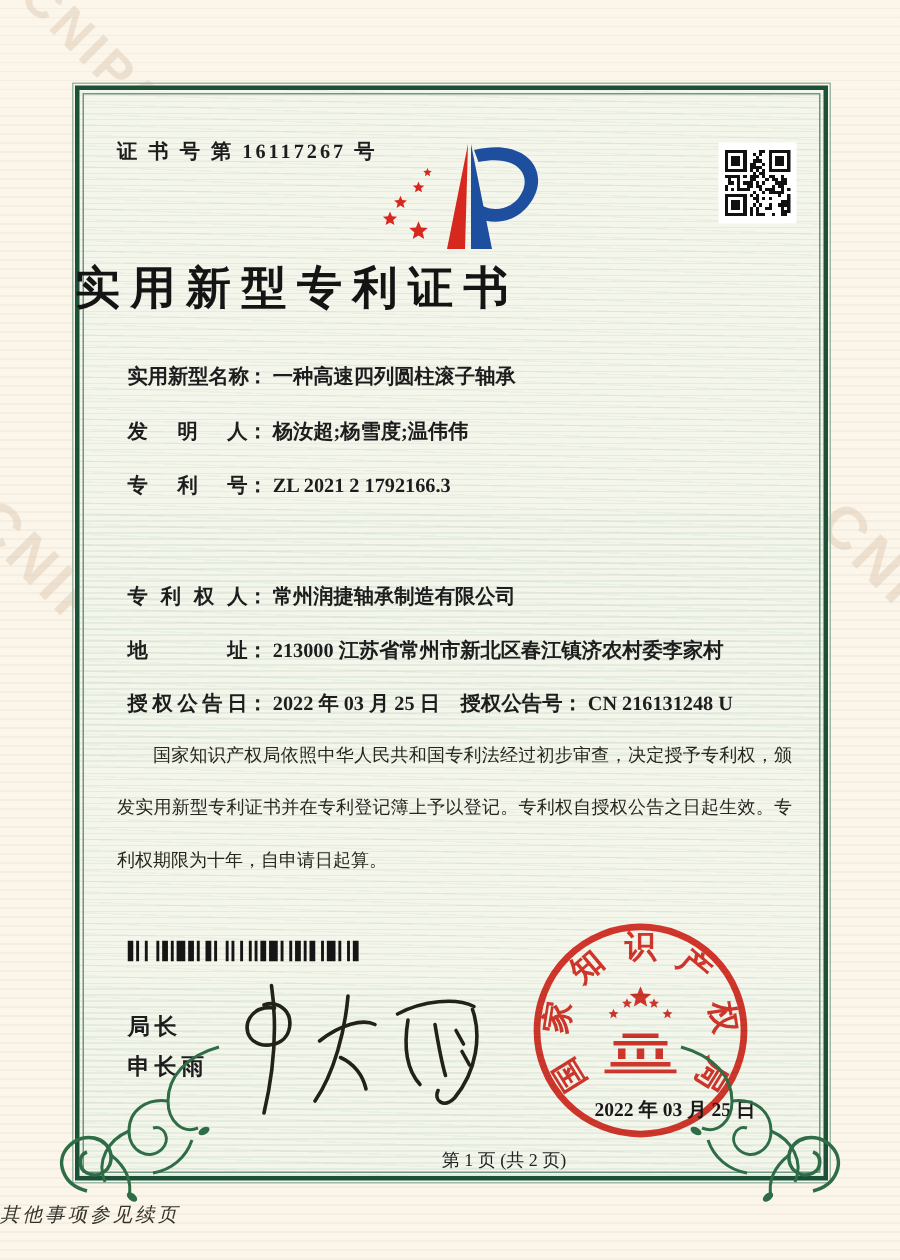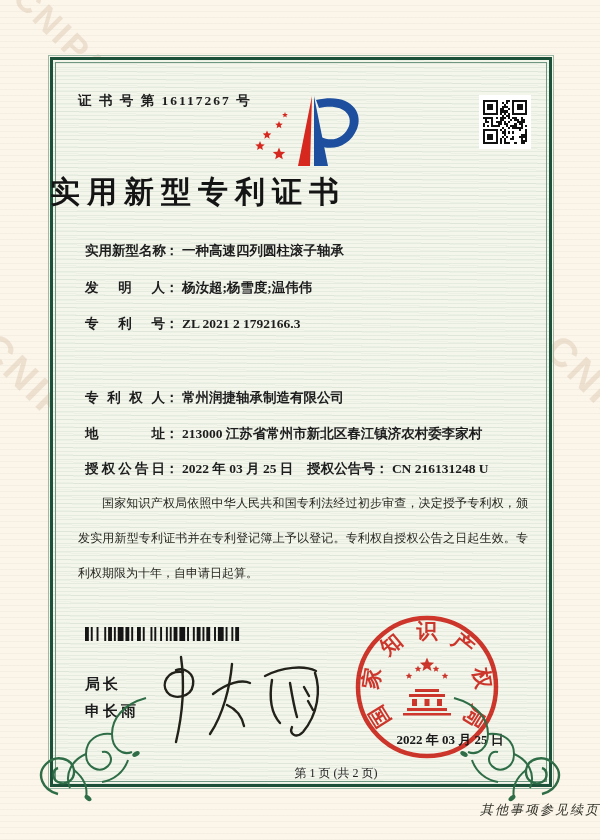--- a/index.html
+++ b/index.html
@@ -31,21 +31,21 @@
   .body-text{left:78px;top:486px;width:450px;font-size:12px;line-height:35px;color:#26261f;}
   .body-text p{margin:0;text-indent:2em;text-align:justify;}
   .barcode{left:85px;top:627px;width:156px;height:14px;}
   .sig-title{left:85px;top:675px;font-size:15px;font-weight:600;letter-spacing:3px;text-align:right;}
   .sig-name{left:85px;top:702px;font-size:15px;font-weight:600;letter-spacing:3px;}
   .autograph{left:153px;top:652px;width:178px;height:96px;}
   .seal{left:351px;top:611px;width:152px;height:152px;mix-blend-mode:multiply;opacity:.92;}
   .seal-char{font-size:21px;font-weight:bold;fill:#d7271d;font-family:"Liberation Serif",serif;}
   .seal-date{left:368px;top:731px;width:164px;text-align:center;font-size:13px;font-weight:600;color:#181818;z-index:4;}
   .page-num{left:50px;top:765px;width:572px;text-align:center;font-size:12px;color:#222;}
-  .footer-note{left:0;top:801px;width:600px;text-align:right;font-size:13px;font-style:italic;color:#33332b;letter-spacing:2px;z-index:3;}
+  .footer-note{left:0;top:801px;width:600px;text-align:left;font-size:13px;font-style:italic;color:#33332b;letter-spacing:2px;z-index:3;}
   .ornament{z-index:5;pointer-events:none;}
   .orn-l{left:28px;top:690px;} .orn-r{left:447px;top:690px;transform:scaleX(-1);}
 </style>
 </head>
 <body>
 
 <div class="page">
 
   <div class="watermark wm1">CNIPA</div>
   <div class="watermark wm2">CNIPA</div>

